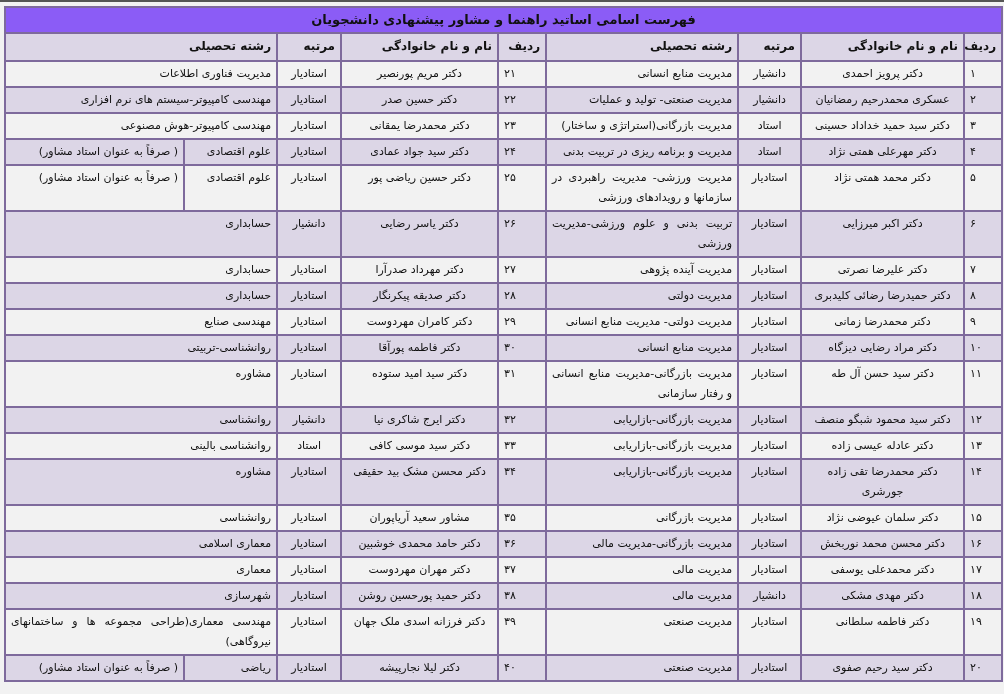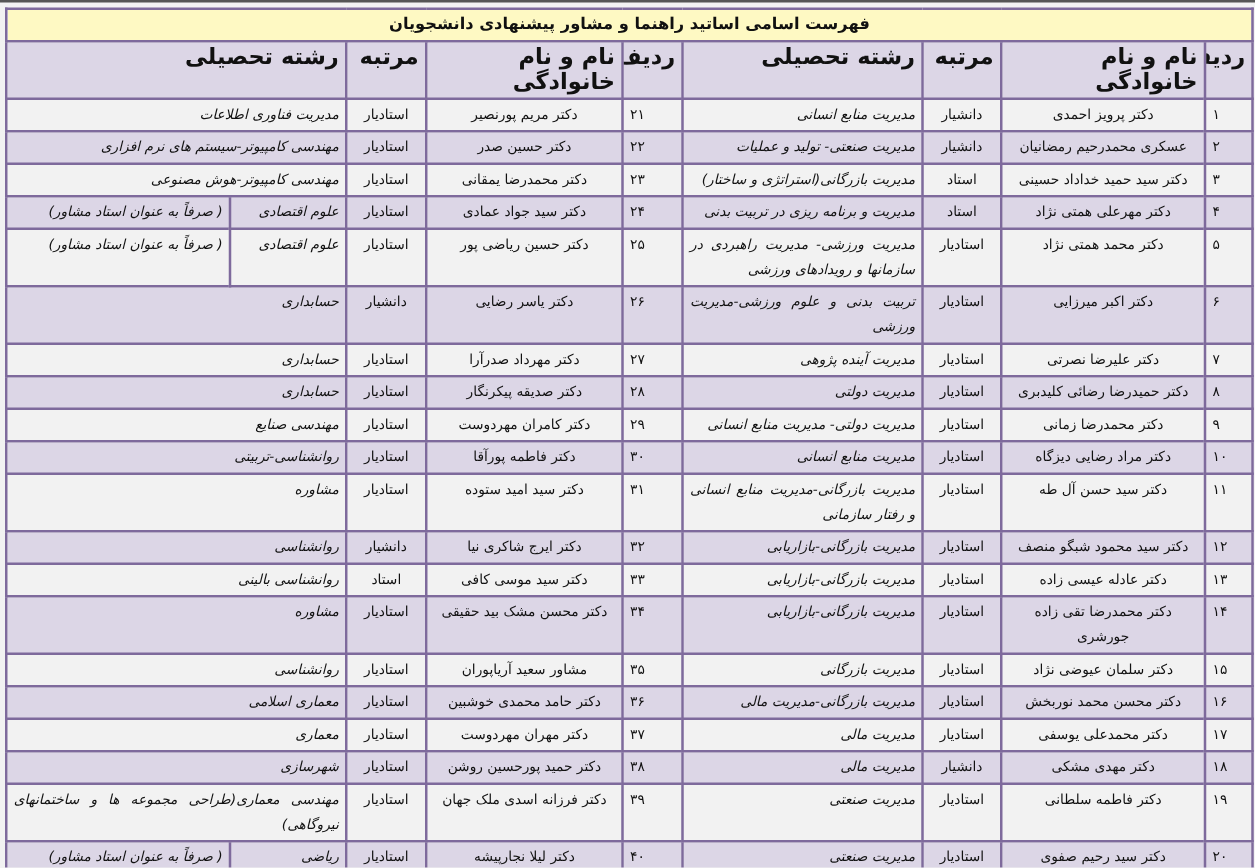--- a/index.html
+++ b/index.html
@@ -7,28 +7,28 @@
   .topline { position: absolute; left: 0; top: 0; width: 1004px; height: 2px; background: #555; }
   table.main {
     position: absolute; left: 4px; top: 6px; width: 997px;
     border-collapse: collapse; direction: rtl; table-layout: fixed;
     font-size: 11px; color: #111;
   }
   table.main td, table.main th {
     border: 2px solid #7e6a9c; padding: 2px 5px; vertical-align: top; overflow: hidden;
     line-height: 20px;
   }
-  .title-row td { background: #fef9c3; text-align: center; font-weight: bold; font-size: 13px; height: 20px; padding: 1px 4px; line-height: 20px; }
-  .head-row th { background: #dcd6e6; font-weight: bold; font-size: 18px; height: 22px; text-align: right; }
+  .title-row td { background: #8b5cf6; text-align: center; font-weight: bold; font-size: 13px; height: 20px; padding: 1px 4px; line-height: 20px; }
+  .head-row th { background: #dcd6e6; font-weight: bold; font-size: 12px; height: 22px; text-align: right; }
   .head-row th.c-num { text-align: right; }
   tr.odd td { background: #f2f2f2; }
   tr.even td { background: #dcd6e6; }
   td.c-num { text-align: left; }
   td.c-rank { text-align: center; }
-  td.c-field { text-align: justify; font-style: italic; }
+  td.c-field { text-align: justify; }
   td.c-name { text-align: center; }
 </style>
 </head>
 <body>
 
 <div class="topline"></div>
 
 <table class="main">
   <colgroup>
     <col style="width:38px">

